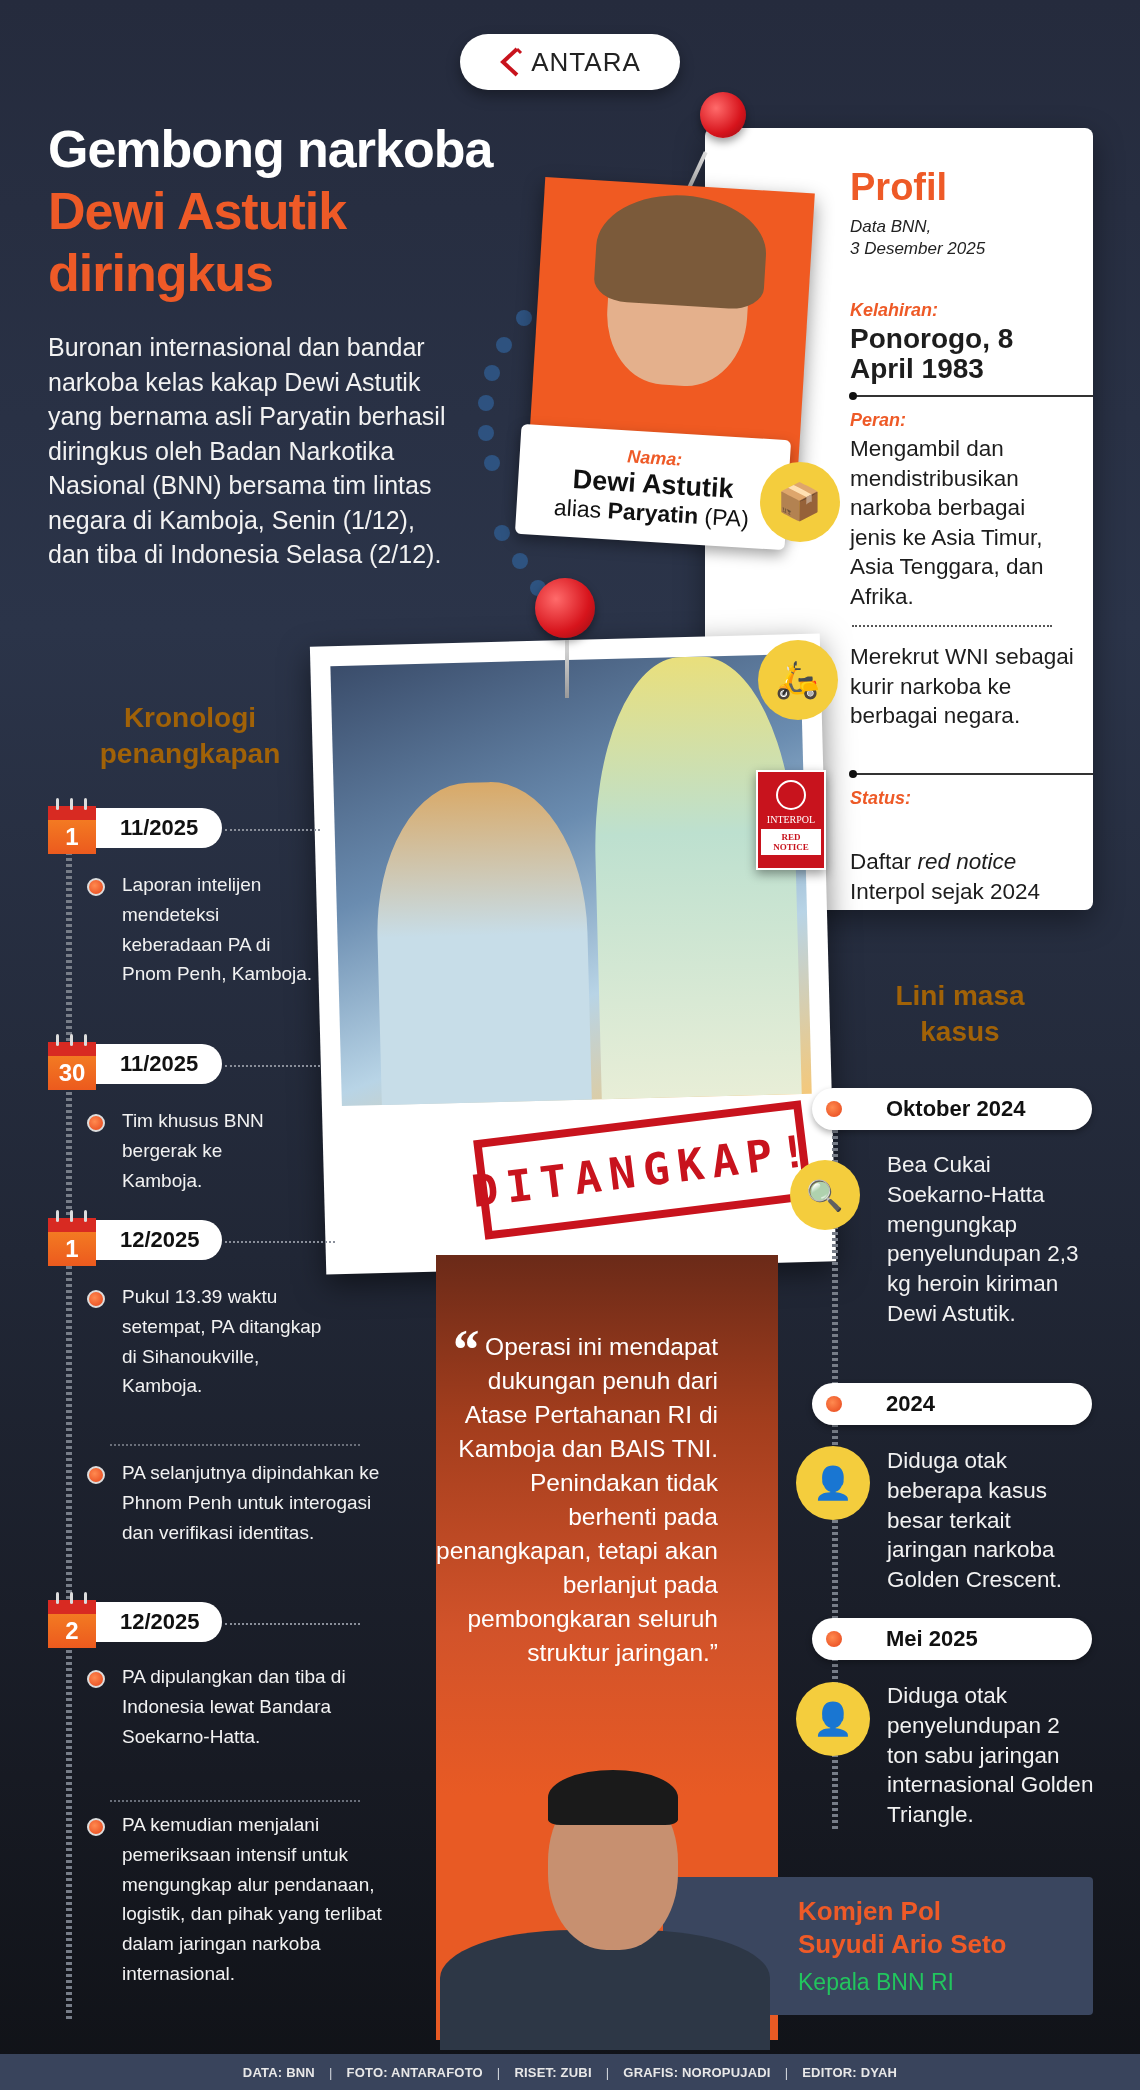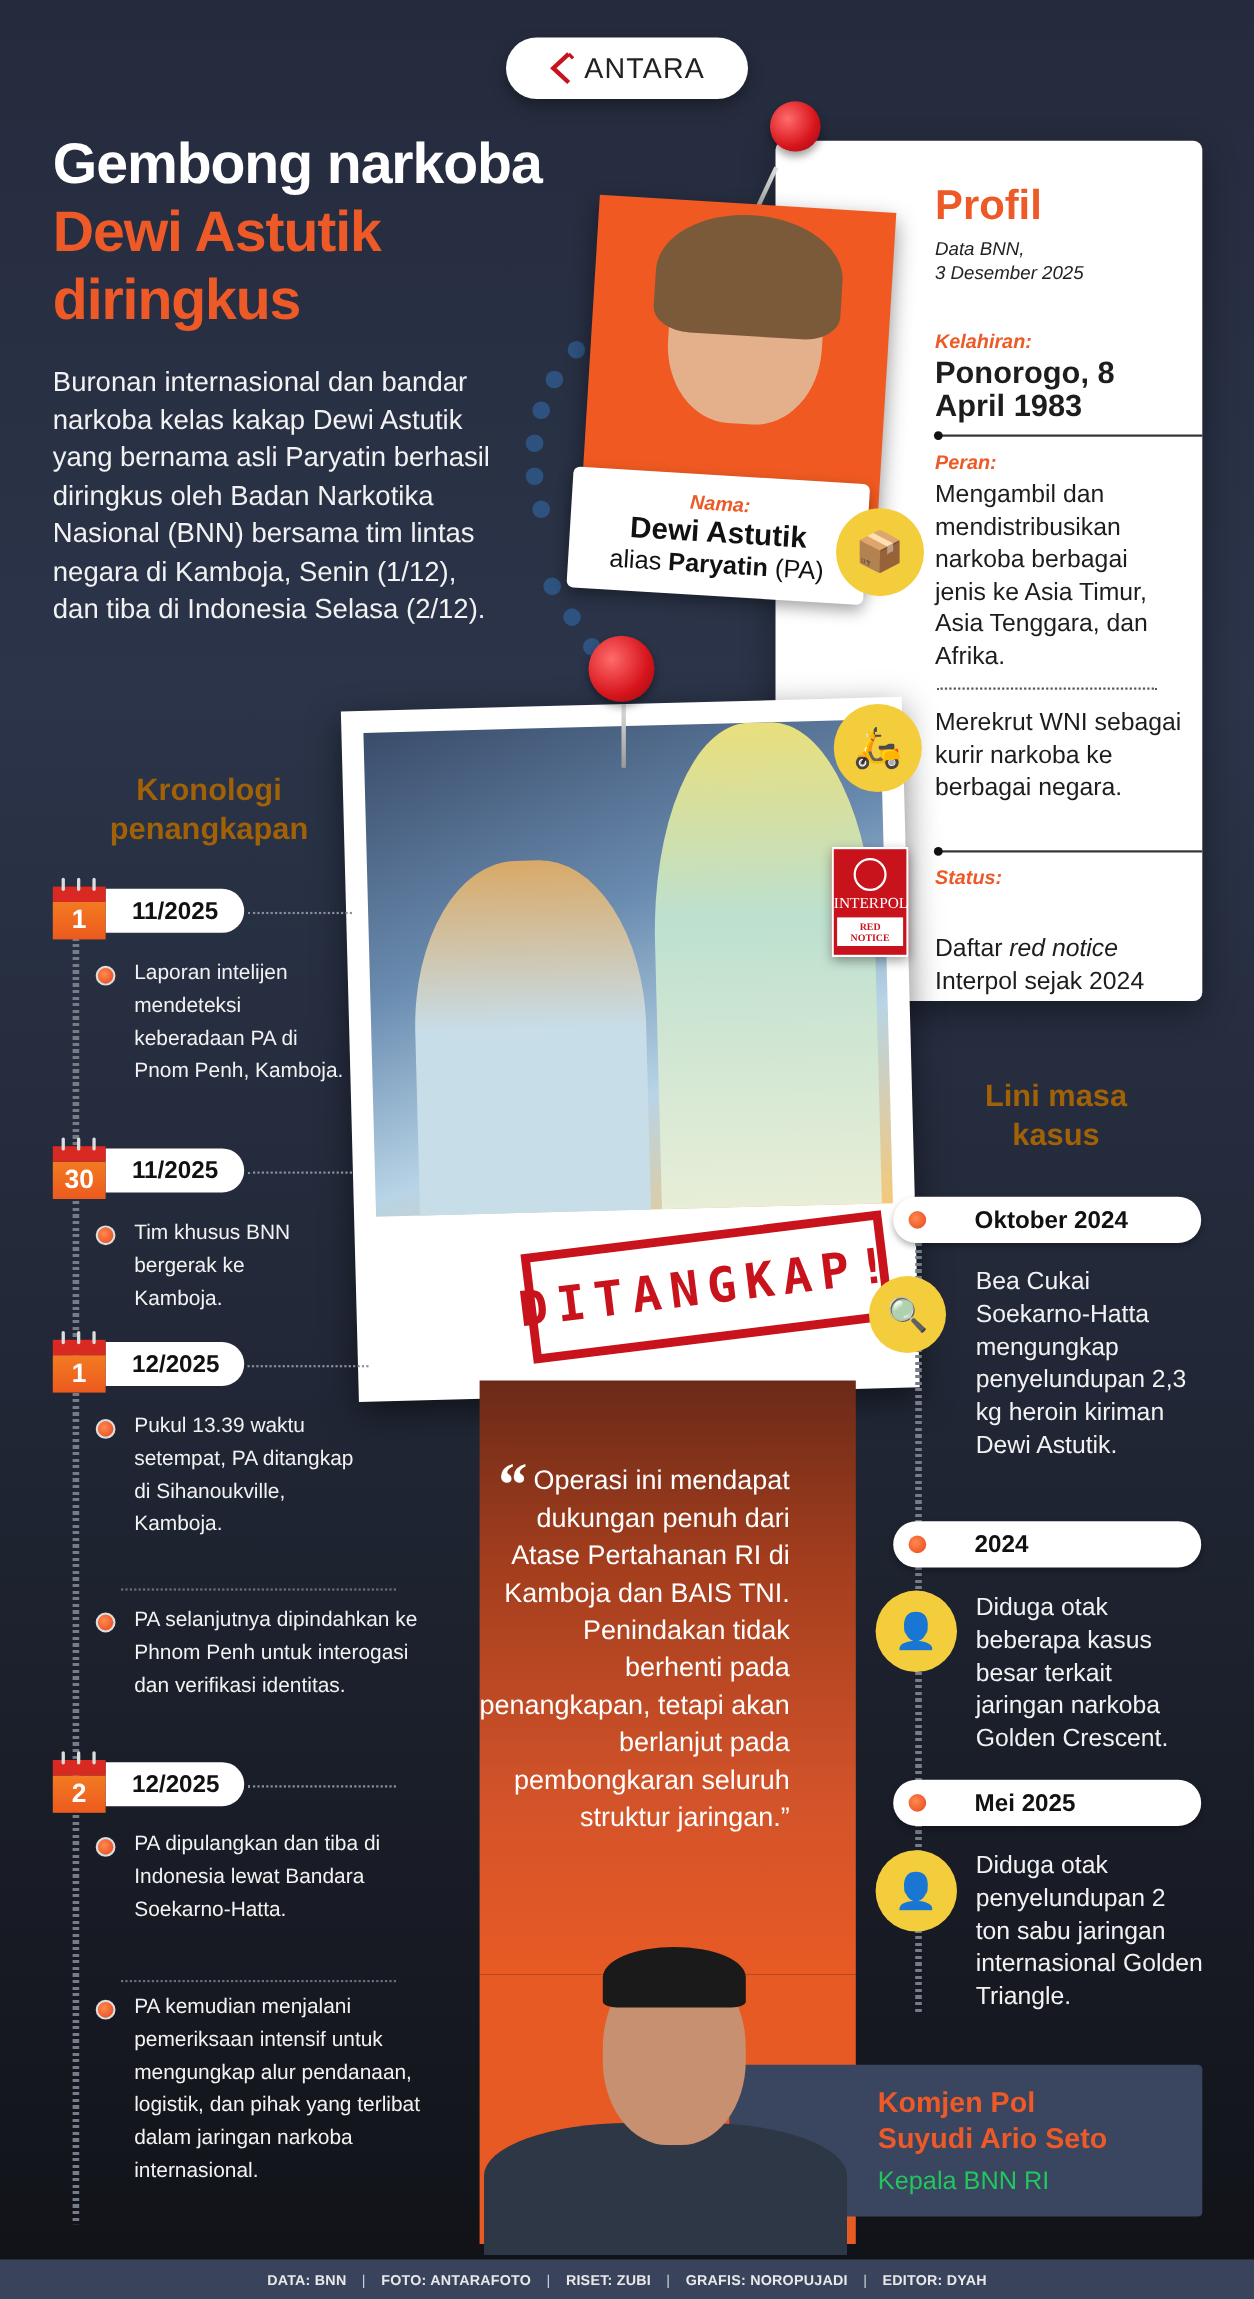--- a/index.html
+++ b/index.html
@@ -89,21 +89,21 @@
     display: flex; align-items: center; justify-content: center;
   }
   .stamp span { color: #c8131d; font-weight: 700; font-size: 44px; letter-spacing: 8px; font-family: "DejaVu Sans Mono", monospace; }
 
   
   .interpol {
     left: 756px; top: 770px; width: 70px; height: 100px; background: #c8131d;
     border: 2px solid #fff; box-shadow: 0 4px 10px rgba(0,0,0,.4); text-align: center; font-family: "Liberation Serif", serif;
   }
   .interpol .globe { width: 30px; height: 30px; border-radius: 50%; border: 2px solid #fff; margin: 8px auto 4px; }
-  .interpol .ip { font-size: 14px; color: #fff; }
+  .interpol .ip { font-size: 10px; color: #fff; }
   .interpol .rn { background: #fff; color: #c8131d; font-size: 9px; font-weight: 700; margin: 4px 3px 0; padding: 3px 0; line-height: 10px; }
 
   
   .yicon { width: 80px; height: 80px; border-radius: 50%; background: #f4cd3d; display: flex; align-items: center; justify-content: center; font-size: 36px; color: #333; }
 
   
   .sec-head { color: #a16207; font-weight: 700; font-size: 28px; line-height: 36px; text-align: center; }
 
   
   .tl-rail { left: 66px; width: 6px; background: repeating-linear-gradient(#777d88 0 3px, transparent 3px 6px); }

